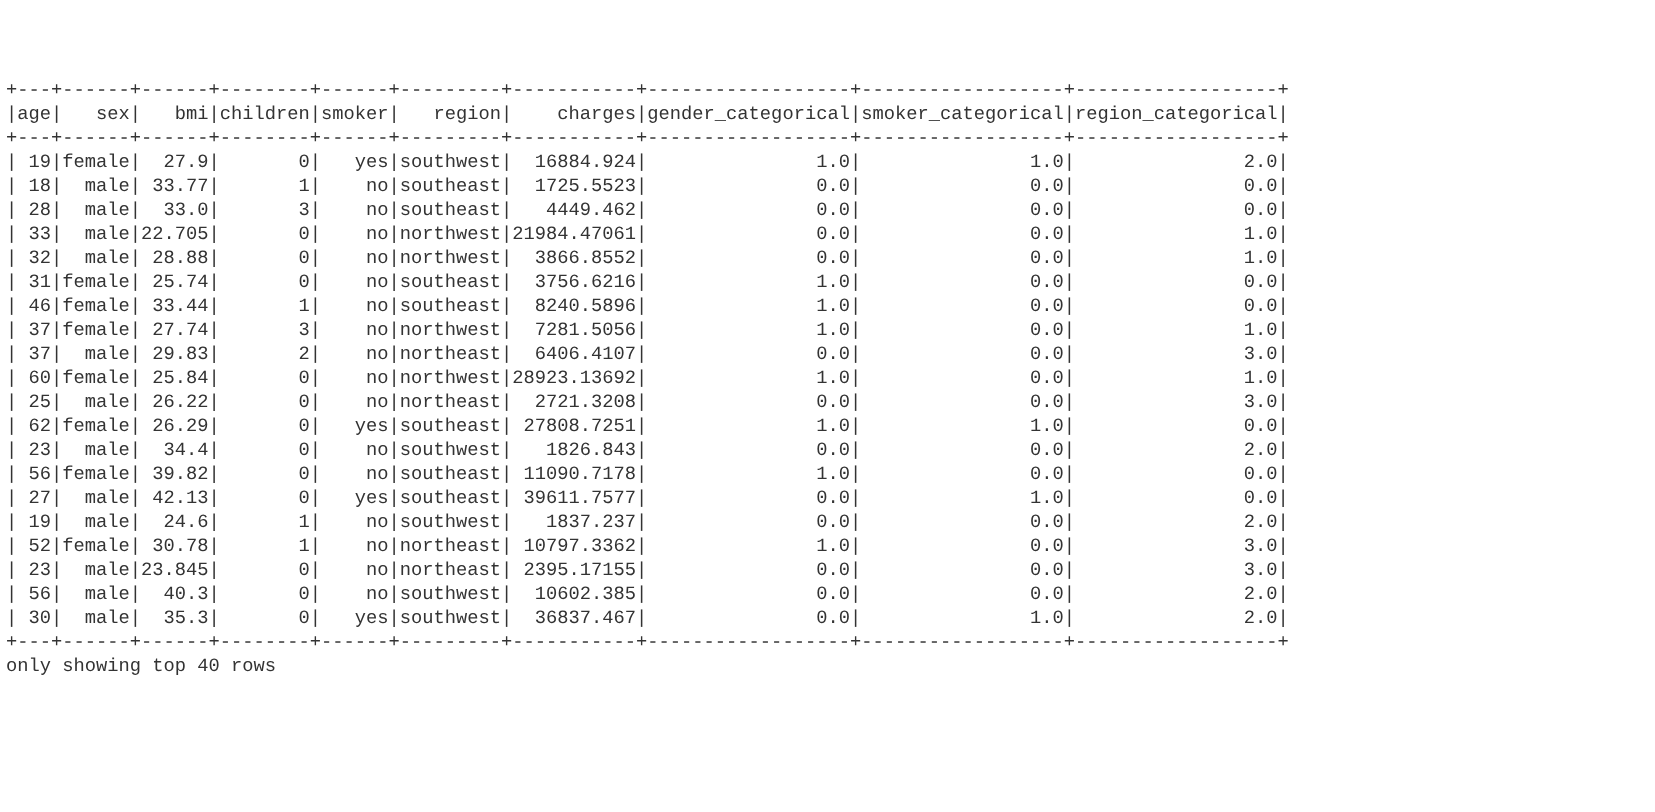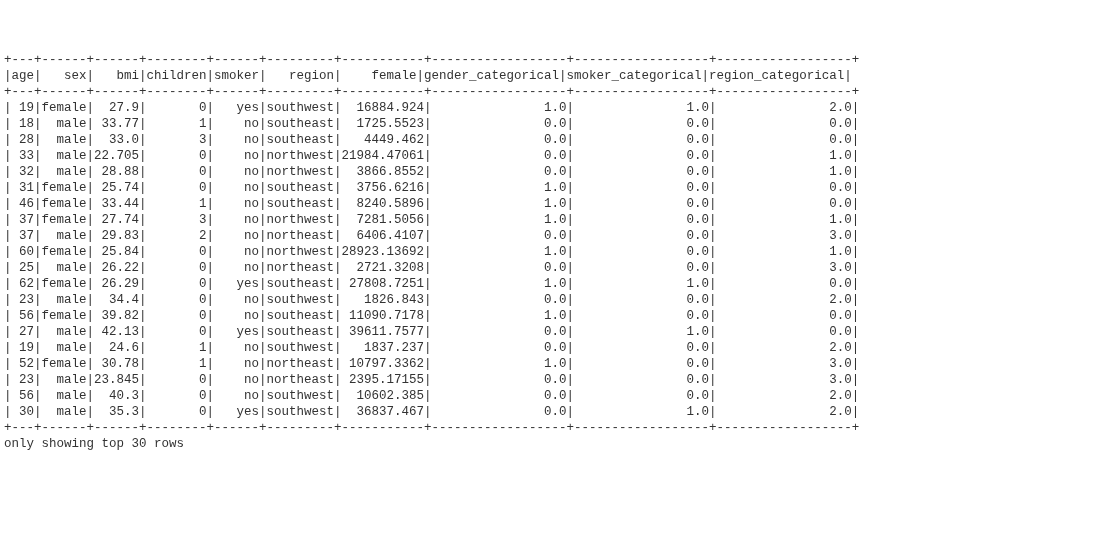--- a/index.html
+++ b/index.html
@@ -14,21 +14,21 @@
   }
   .table-output {
     display: inline-block;
   }
 </style>
 </head>
 <body>
 
 
 <div class="table-output"><span id="border-line">+---+------+------+--------+------+---------+-----------+------------------+------------------+------------------+</span>
-<span id="header-line">|age|   sex|   bmi|children|smoker|   region|    female|gender_categorical|smoker_categorical|region_categorical|</span>
+<span id="header-line">|age|   sex|   bmi|children|smoker|   region|    charges|gender_categorical|smoker_categorical|region_categorical|</span>
 <span id="border-line-2">+---+------+------+--------+------+---------+-----------+------------------+------------------+------------------+</span>
 <span id="body-lines">| 19|female|  27.9|       0|   yes|southwest|  16884.924|               1.0|               1.0|               2.0|
 | 18|  male| 33.77|       1|    no|southeast|  1725.5523|               0.0|               0.0|               0.0|
 | 28|  male|  33.0|       3|    no|southeast|   4449.462|               0.0|               0.0|               0.0|
 | 33|  male|22.705|       0|    no|northwest|21984.47061|               0.0|               0.0|               1.0|
 | 32|  male| 28.88|       0|    no|northwest|  3866.8552|               0.0|               0.0|               1.0|
 | 31|female| 25.74|       0|    no|southeast|  3756.6216|               1.0|               0.0|               0.0|
 | 46|female| 33.44|       1|    no|southeast|  8240.5896|               1.0|               0.0|               0.0|
 | 37|female| 27.74|       3|    no|northwest|  7281.5056|               1.0|               0.0|               1.0|
 | 37|  male| 29.83|       2|    no|northeast|  6406.4107|               0.0|               0.0|               3.0|
@@ -37,16 +37,16 @@
 | 62|female| 26.29|       0|   yes|southeast| 27808.7251|               1.0|               1.0|               0.0|
 | 23|  male|  34.4|       0|    no|southwest|   1826.843|               0.0|               0.0|               2.0|
 | 56|female| 39.82|       0|    no|southeast| 11090.7178|               1.0|               0.0|               0.0|
 | 27|  male| 42.13|       0|   yes|southeast| 39611.7577|               0.0|               1.0|               0.0|
 | 19|  male|  24.6|       1|    no|southwest|   1837.237|               0.0|               0.0|               2.0|
 | 52|female| 30.78|       1|    no|northeast| 10797.3362|               1.0|               0.0|               3.0|
 | 23|  male|23.845|       0|    no|northeast| 2395.17155|               0.0|               0.0|               3.0|
 | 56|  male|  40.3|       0|    no|southwest|  10602.385|               0.0|               0.0|               2.0|
 | 30|  male|  35.3|       0|   yes|southwest|  36837.467|               0.0|               1.0|               2.0|
 </span><span id="border-line-3">+---+------+------+--------+------+---------+-----------+------------------+------------------+------------------+</span>
-<span>only showing top 30 rows</span>
+<span>only showing top 40 rows</span>
 </div>
 
 
 
 </body></html>

